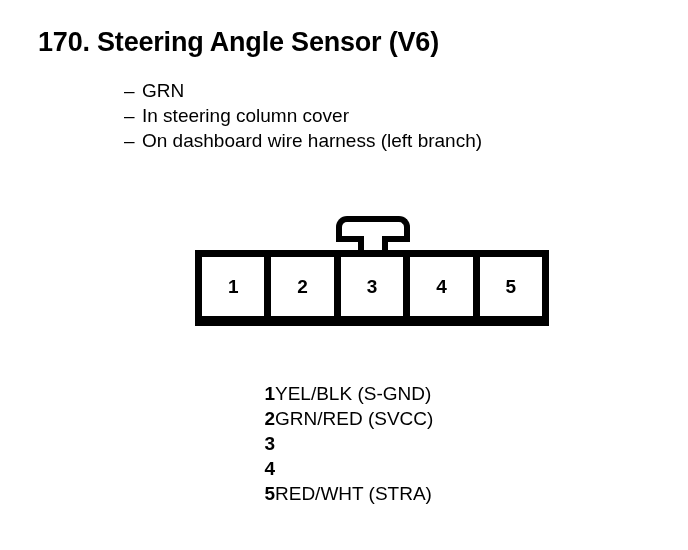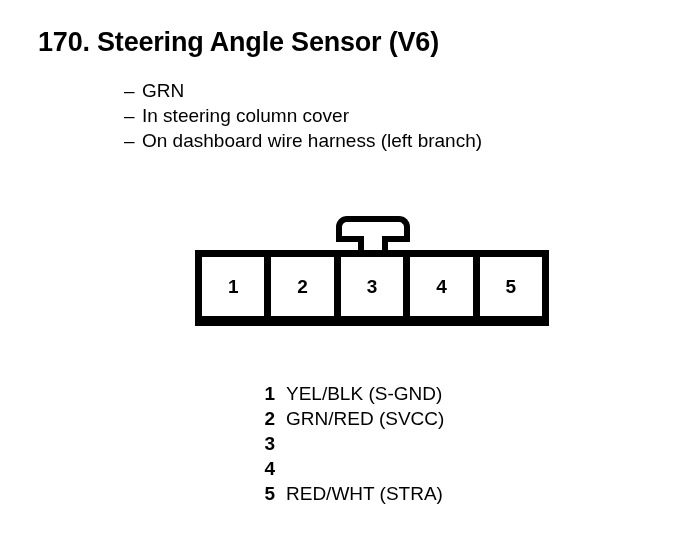--- a/index.html
+++ b/index.html
@@ -139,21 +139,20 @@
     display: flex;
     align-items: baseline;
     white-space: nowrap;
   }
   .legend-pin {
     width: 17px;
     text-align: right;
     font-weight: bold;
   }
   .legend-label {
-    margin-left: 11px;
   }
 </style>
 </head>
 <body>
 
 <div id="page-title">170. Steering Angle Sensor (V6)</div>
 
 <div id="notes">
   <div class="note-row">
     <span class="note-dash">–</span><span>GRN</span>

